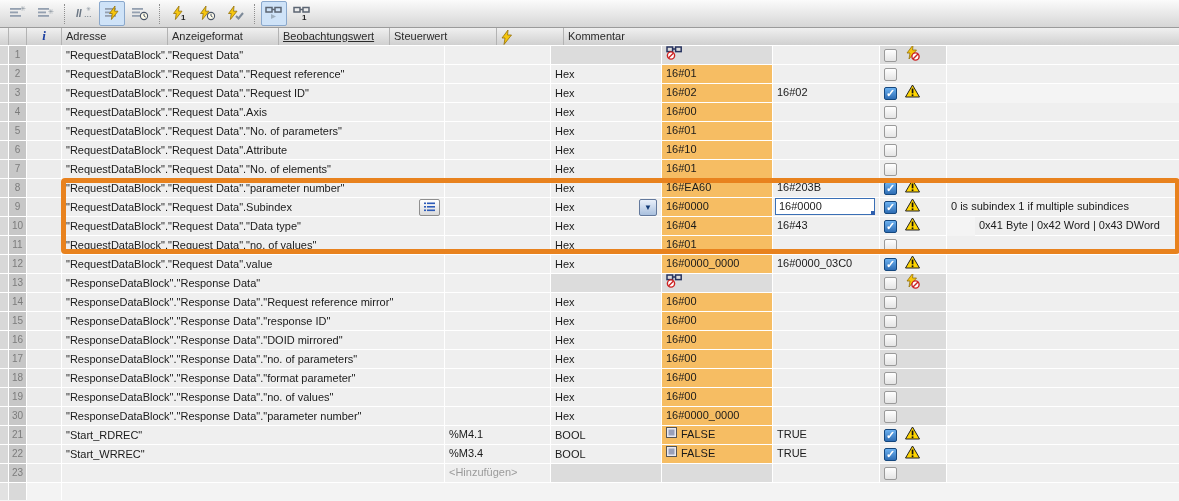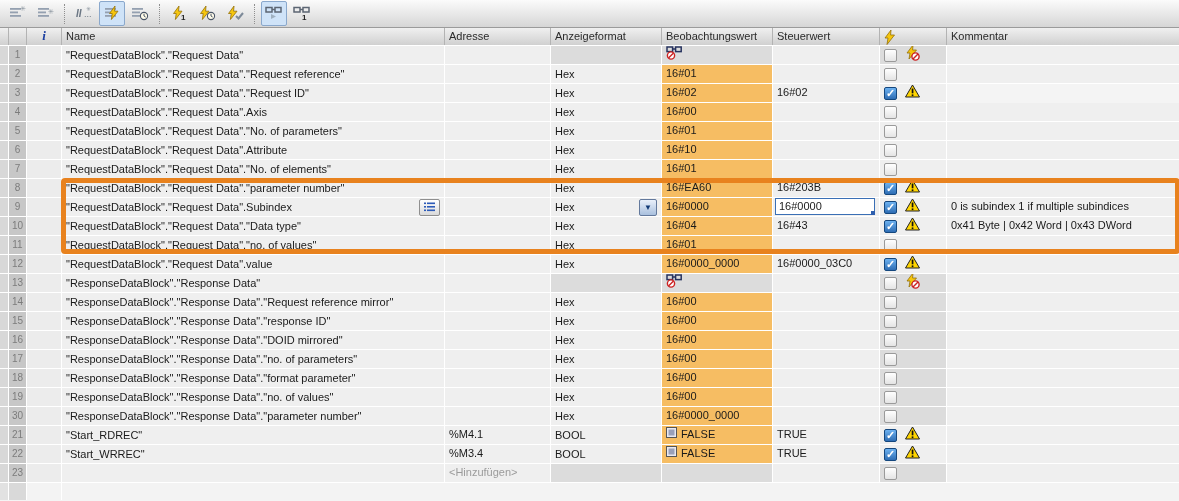--- a/index.html
+++ b/index.html
@@ -20,21 +20,21 @@
   .grid{width:1179px;}
   .hdr{display:flex;height:18px;background:linear-gradient(#f0f0f0,#d0d0d0);
        border-bottom:1px solid #ffffff;box-sizing:border-box;}
   .hc{box-sizing:border-box;border-right:1px solid #b3b3b3;padding:2px 4px 0 4px;
       color:#2a2a2a;white-space:nowrap;overflow:hidden;}
   .ihdr{font-family:"Liberation Serif",serif;font-weight:bold;font-style:italic;
         color:#1b3fa0;text-align:center;font-size:13px;padding-top:0;}
 
   .w-strip{width:9px;}  .w-num{width:18px;}  .w-i{width:35px;}
   .w-name{width:383px;} .w-addr{width:106px;} .w-fmt{width:111px;}
-  .w-mon{width:111px;}  .w-ctl{width:107px;}  .w-mod{width:67px;}
+  .w-mon{width:111px;text-decoration:underline;}  .w-ctl{width:107px;}  .w-mod{width:67px;}
   .w-cmt{flex:1;}
 
   .row{display:flex;height:19px;box-sizing:border-box;}
   .c{box-sizing:border-box;border-right:1px solid #ffffff;border-bottom:1px solid #ffffff;
      background:#efefef;line-height:17px;padding:0 4px;white-space:nowrap;overflow:hidden;}
   .strip{background:#d8d8d8;padding:0;}
   .rownum{background:#c7c7c7;color:#7c7c7c;text-align:center;padding:0;font-size:10px;}
   .icol{background:#ececec;}
   .gray{background:#dcdcdc;}
   .orange{background:var(--mon,#f6bd63);}
@@ -160,21 +160,20 @@
             <text x="9" y="13.5" font-size="8" font-weight="bold" fill="#222">1</text>
           </svg></span>
       </span>
     </div>
 
   <div class="grid">
     <div class="hdr">
       <div class="hc w-strip"></div>
       <div class="hc w-num"></div>
       <div class="hc w-i ihdr">i</div>
-      <div class="hc w-name">Name</div>
       <div class="hc w-addr">Adresse</div>
       <div class="hc w-fmt">Anzeigeformat</div>
       <div class="hc w-mon">Beobachtungswert</div>
       <div class="hc w-ctl">Steuerwert</div>
       <div class="hc w-mod"><span><svg width="12" height="15" viewBox="0 0 12 15">
               <polygon points="7,0 1,8 4,8 3,14.5 10.5,5 6.6,5" fill="#f6c60d" stroke="#93700a" stroke-width="0.8"></polygon>
             </svg></span></div>
       <div class="hc w-cmt" style="border-right:none;">Kommentar</div>
     </div>
 
@@ -504,21 +503,21 @@
     </div>
     <div class="c w-mod mod-flex">
       <span class="cb on"></span>
       <span><svg width="15" height="14">
                 <polygon points="7.5,1 14.5,13 0.5,13" fill="#ffd500" stroke="#222"></polygon>
                 <rect x="6.7" y="4.5" width="1.7" height="4.8" fill="#111"></rect>
                 <rect x="6.7" y="10.4" width="1.7" height="1.7" fill="#111"></rect>
               </svg></span>
 
     </div>
-    <div class="c w-cmt" style="border-right:none;">0x41 Byte | 0x42 Word | 0x43 DWord</div>
+    <div class="c w-cmt" style="border-right:none;margin-left:28px;">0x41 Byte | 0x42 Word | 0x43 DWord</div>
   </div>
         <div class="row">
     <div class="c strip w-strip"></div>
     <div class="c rownum w-num">11</div>
     <div class="c icol w-i"></div>
     <div class="c w-name cell-flex">
       <span>"RequestDataBlock"."Request Data"."no. of values"</span>
 
     </div>
     <div class="c w-addr"></div>

